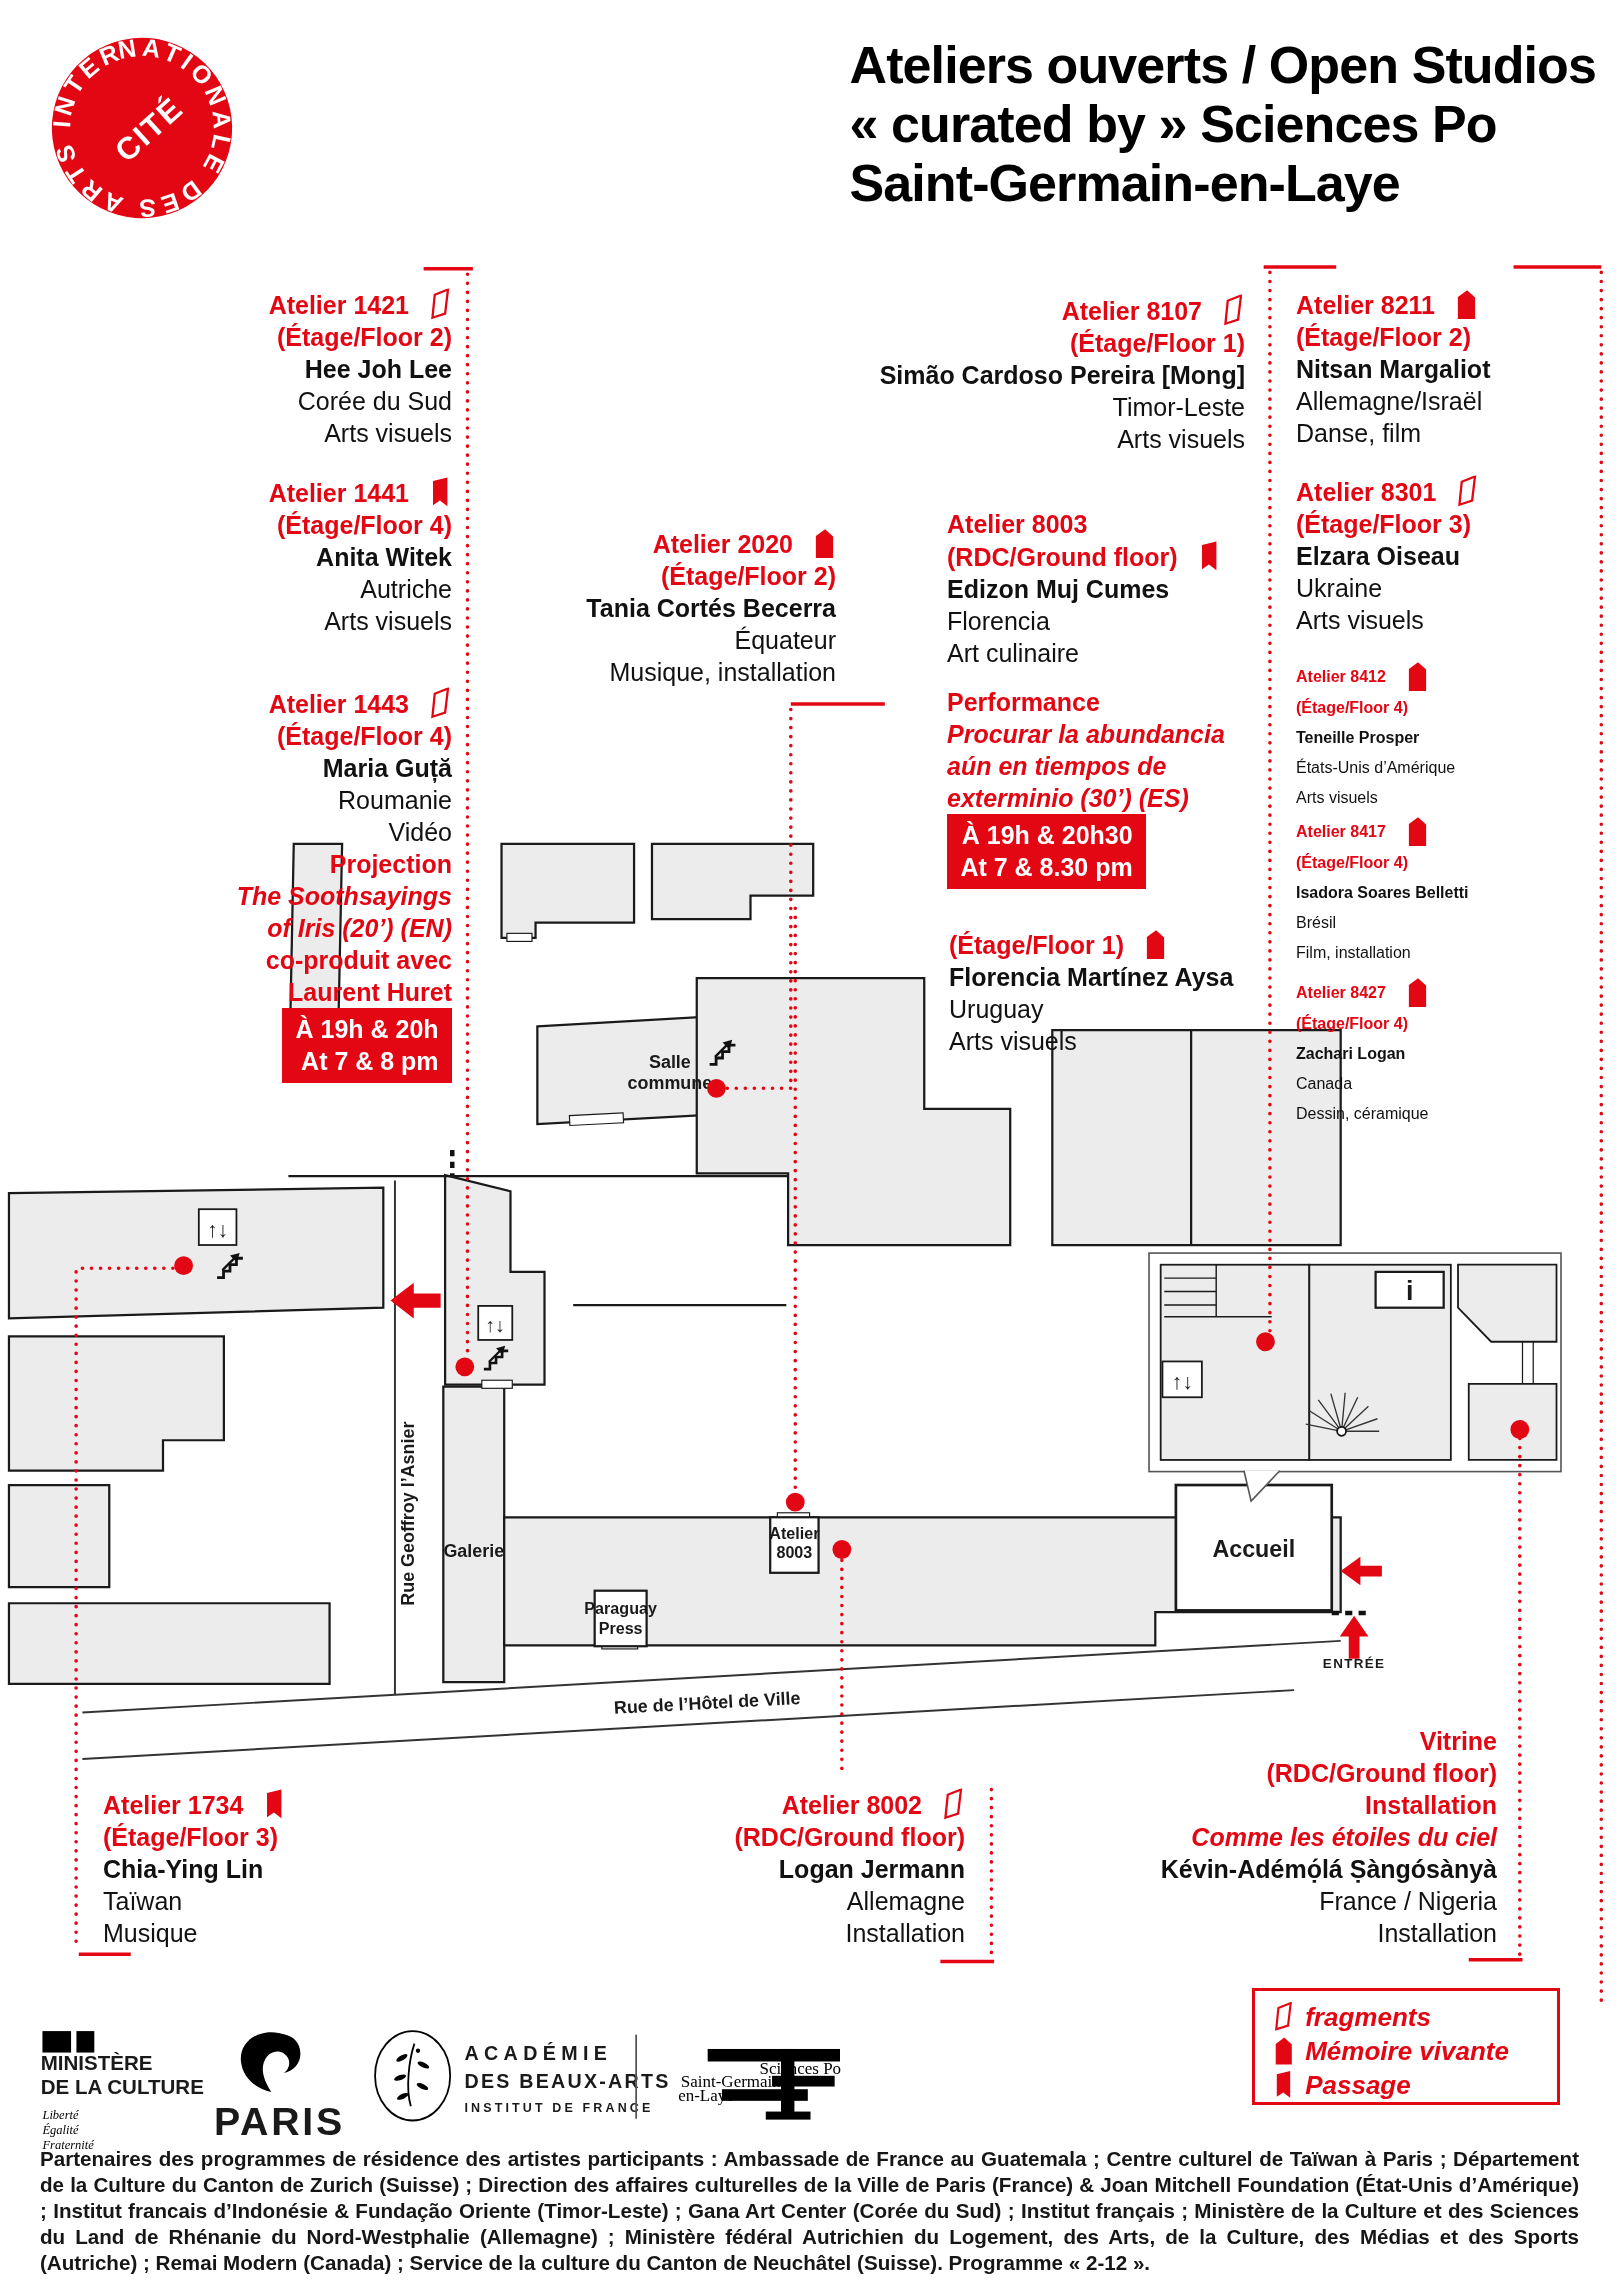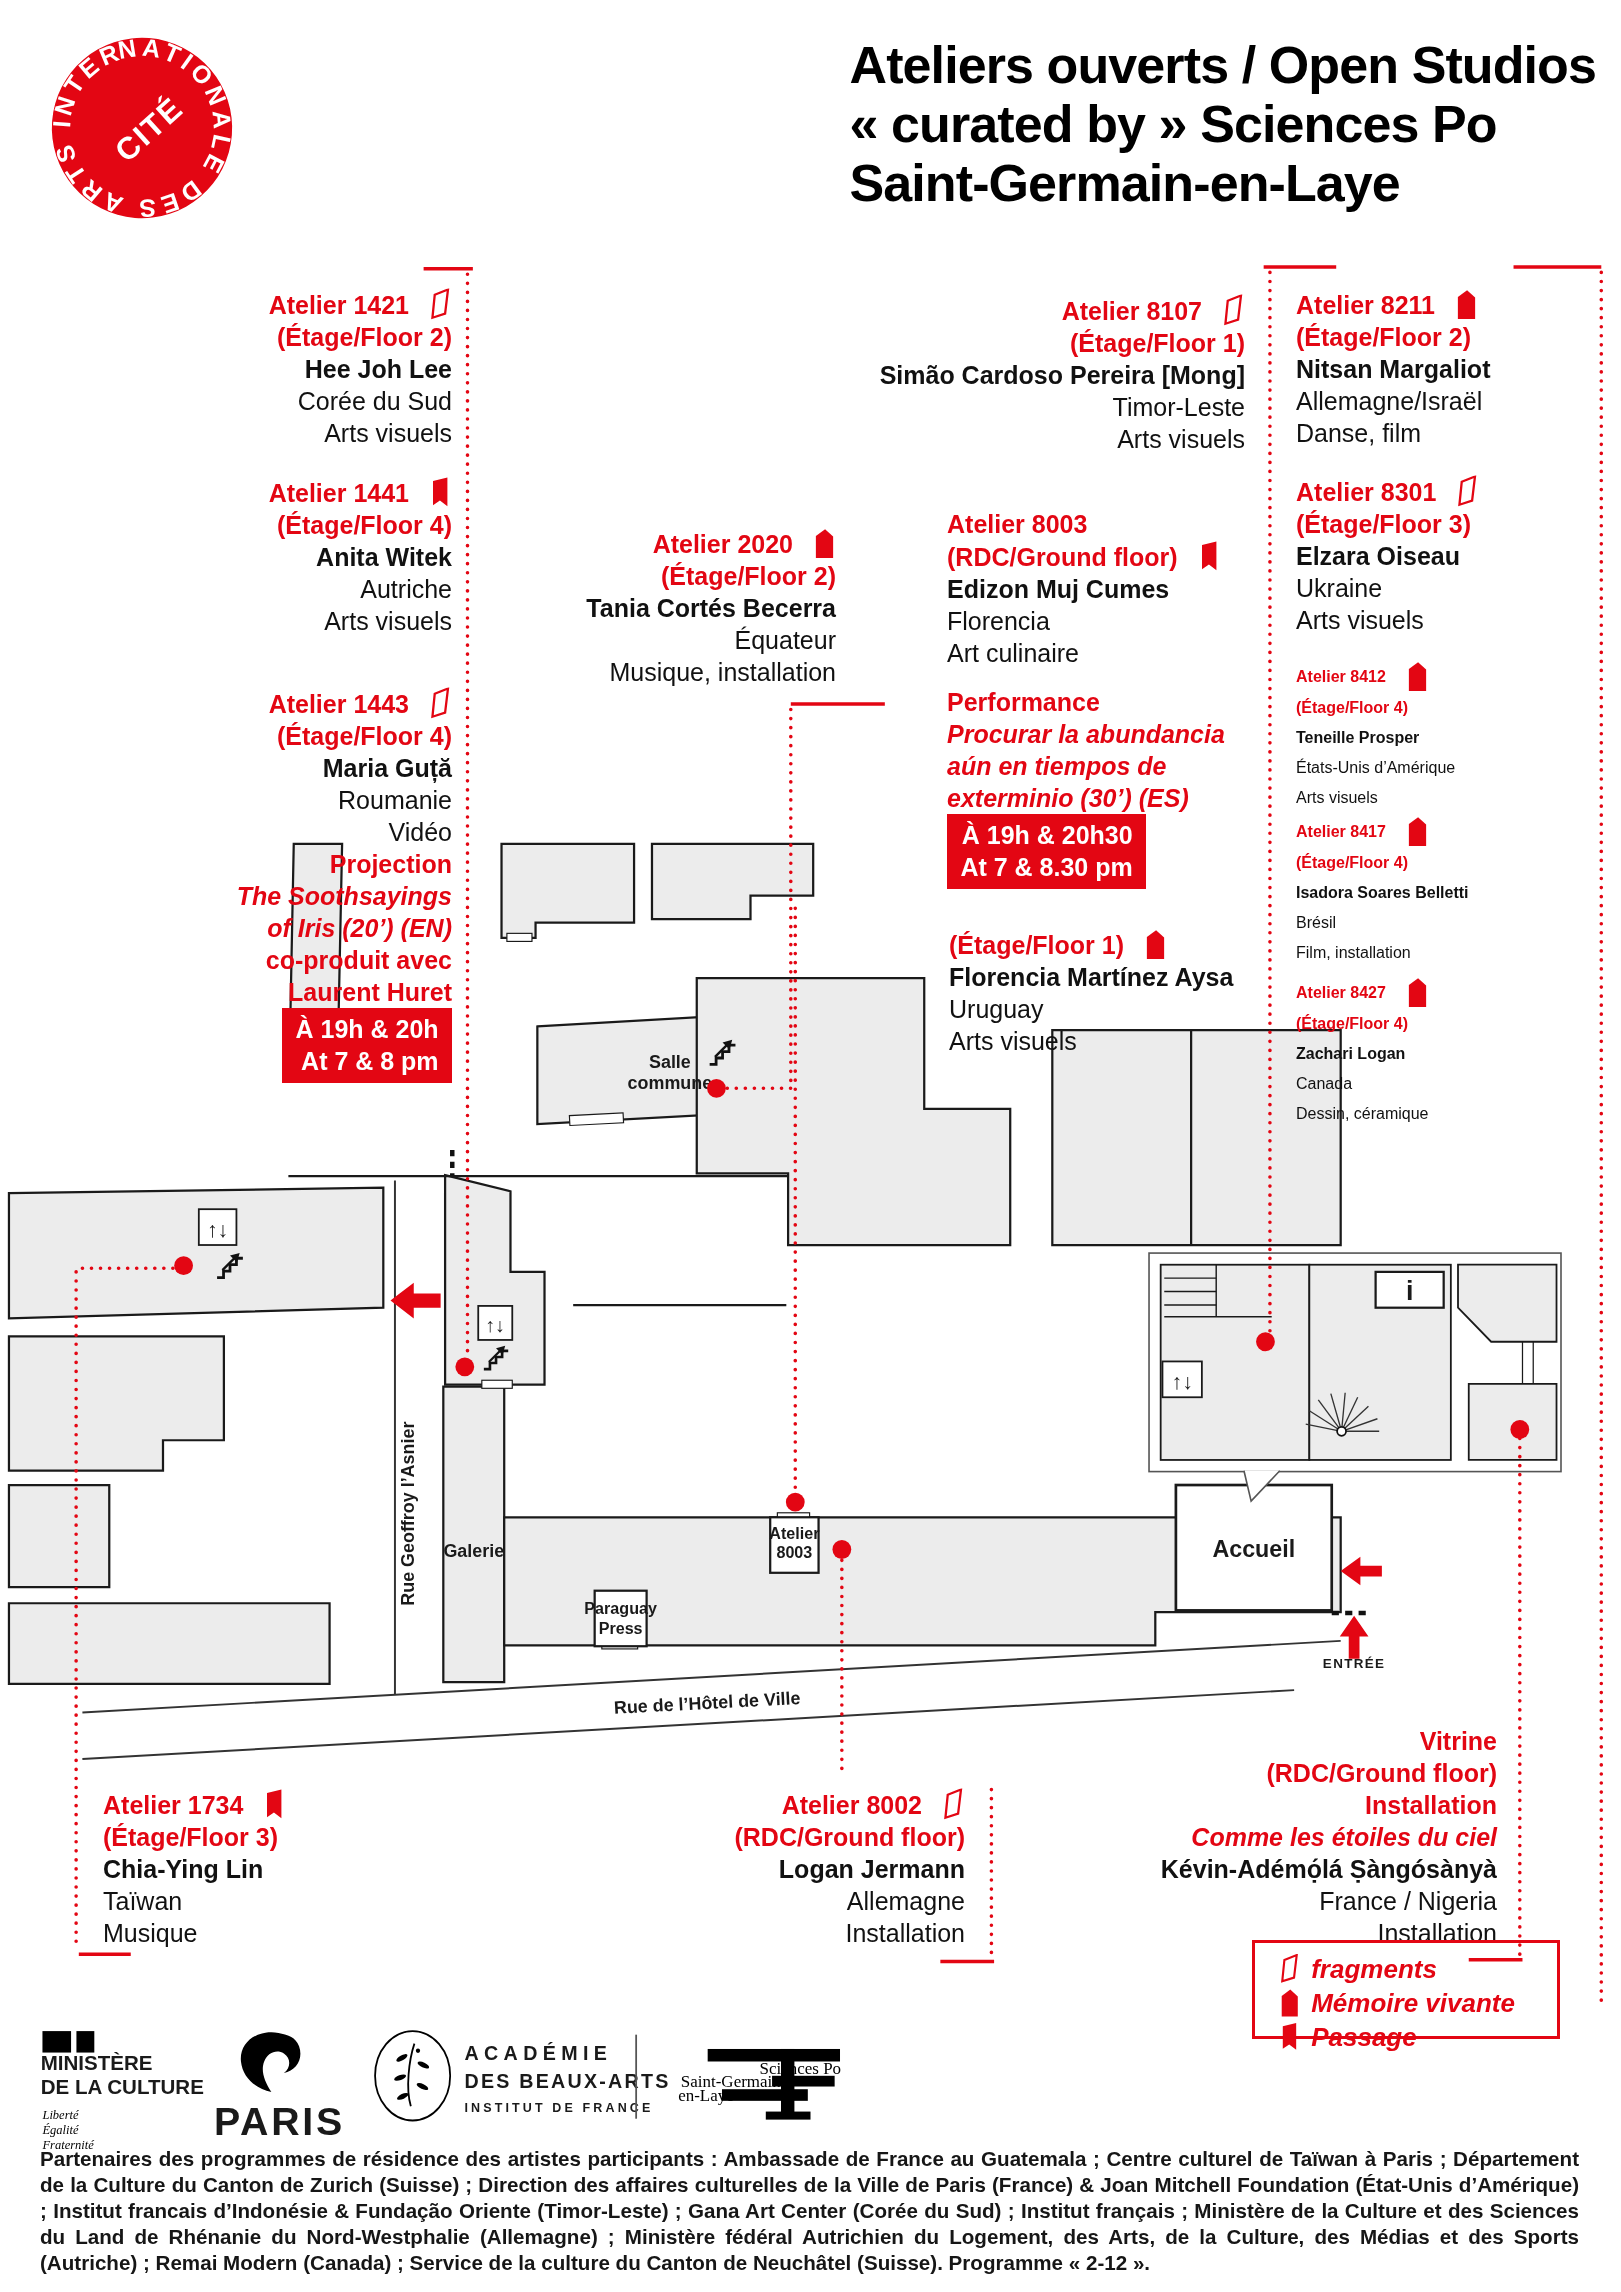--- a/index.html
+++ b/index.html
@@ -20,22 +20,22 @@
   .red{color:var(--red);font-weight:700}
   .b{font-weight:700}
   .it{font-style:italic}
   .hdr{display:flex;align-items:center;gap:20px}
   .ra .hdr{justify-content:flex-end}
   .eicon{width:23px;height:33px;flex:none}
   .sect{margin-top:17px}
   .tbox{display:inline-block;background:var(--red);color:#fff;font-weight:700;
         padding:4.5px 13.4px 6.3px;margin-top:0;text-align:right}
   
-  #legend{left:1252px;top:1940px;width:308px;height:99px;border:3.1px solid var(--red);
-          box-sizing:border-box;padding:9px 0 0 24px;z-index:3}
+  #legend{left:1252px;top:1988px;width:308px;height:117px;border:3.1px solid var(--red);
+          box-sizing:border-box;padding:9px 0 0 18px;z-index:3}
   .lrow{display:flex;align-items:center;gap:10.7px;height:34px}
   .licon{width:21.5px;height:30px;flex:none}
   .llabel{color:var(--red);font-weight:700;font-style:italic;font-size:26px}
   
   #partners{left:40px;top:2146px;width:1539px;font-size:20.6px;line-height:26px;font-weight:600;
             text-align:justify;color:#161616;z-index:3}
   
   .mlab{font-family:"Liberation Sans",sans-serif;font-weight:600;fill:#1a1a1a}
   .serif{font-family:"Liberation Serif",serif}
 </style>

